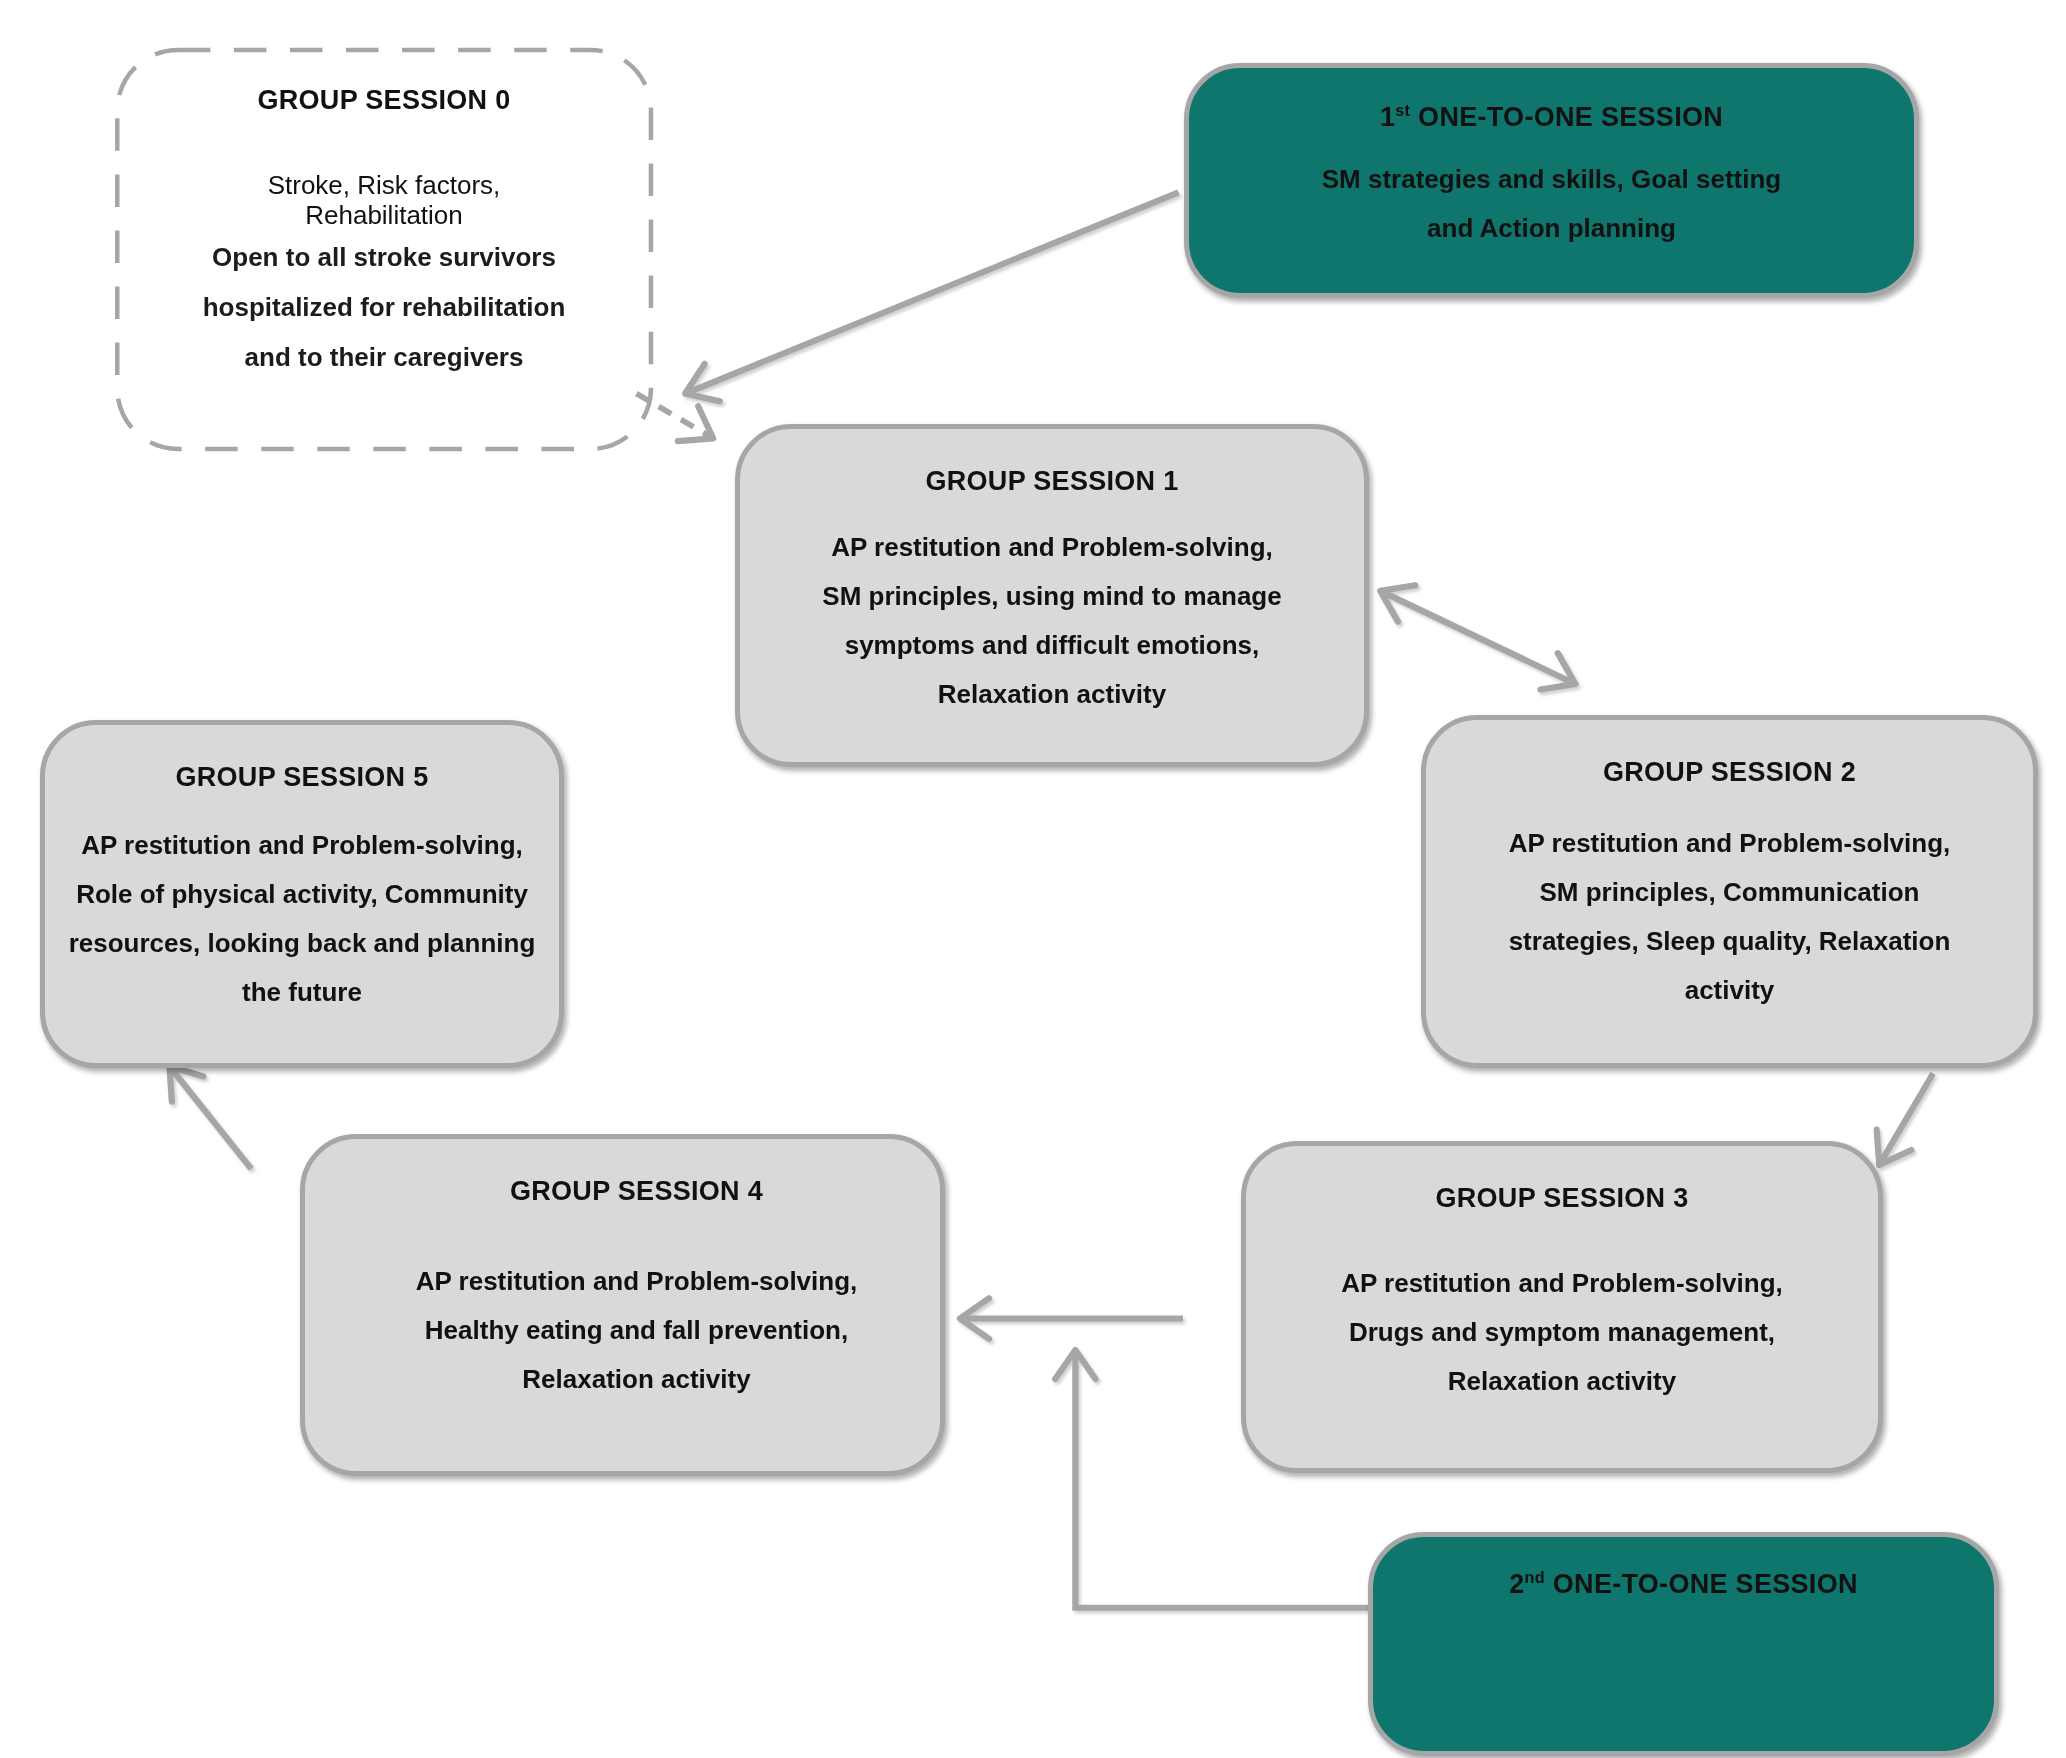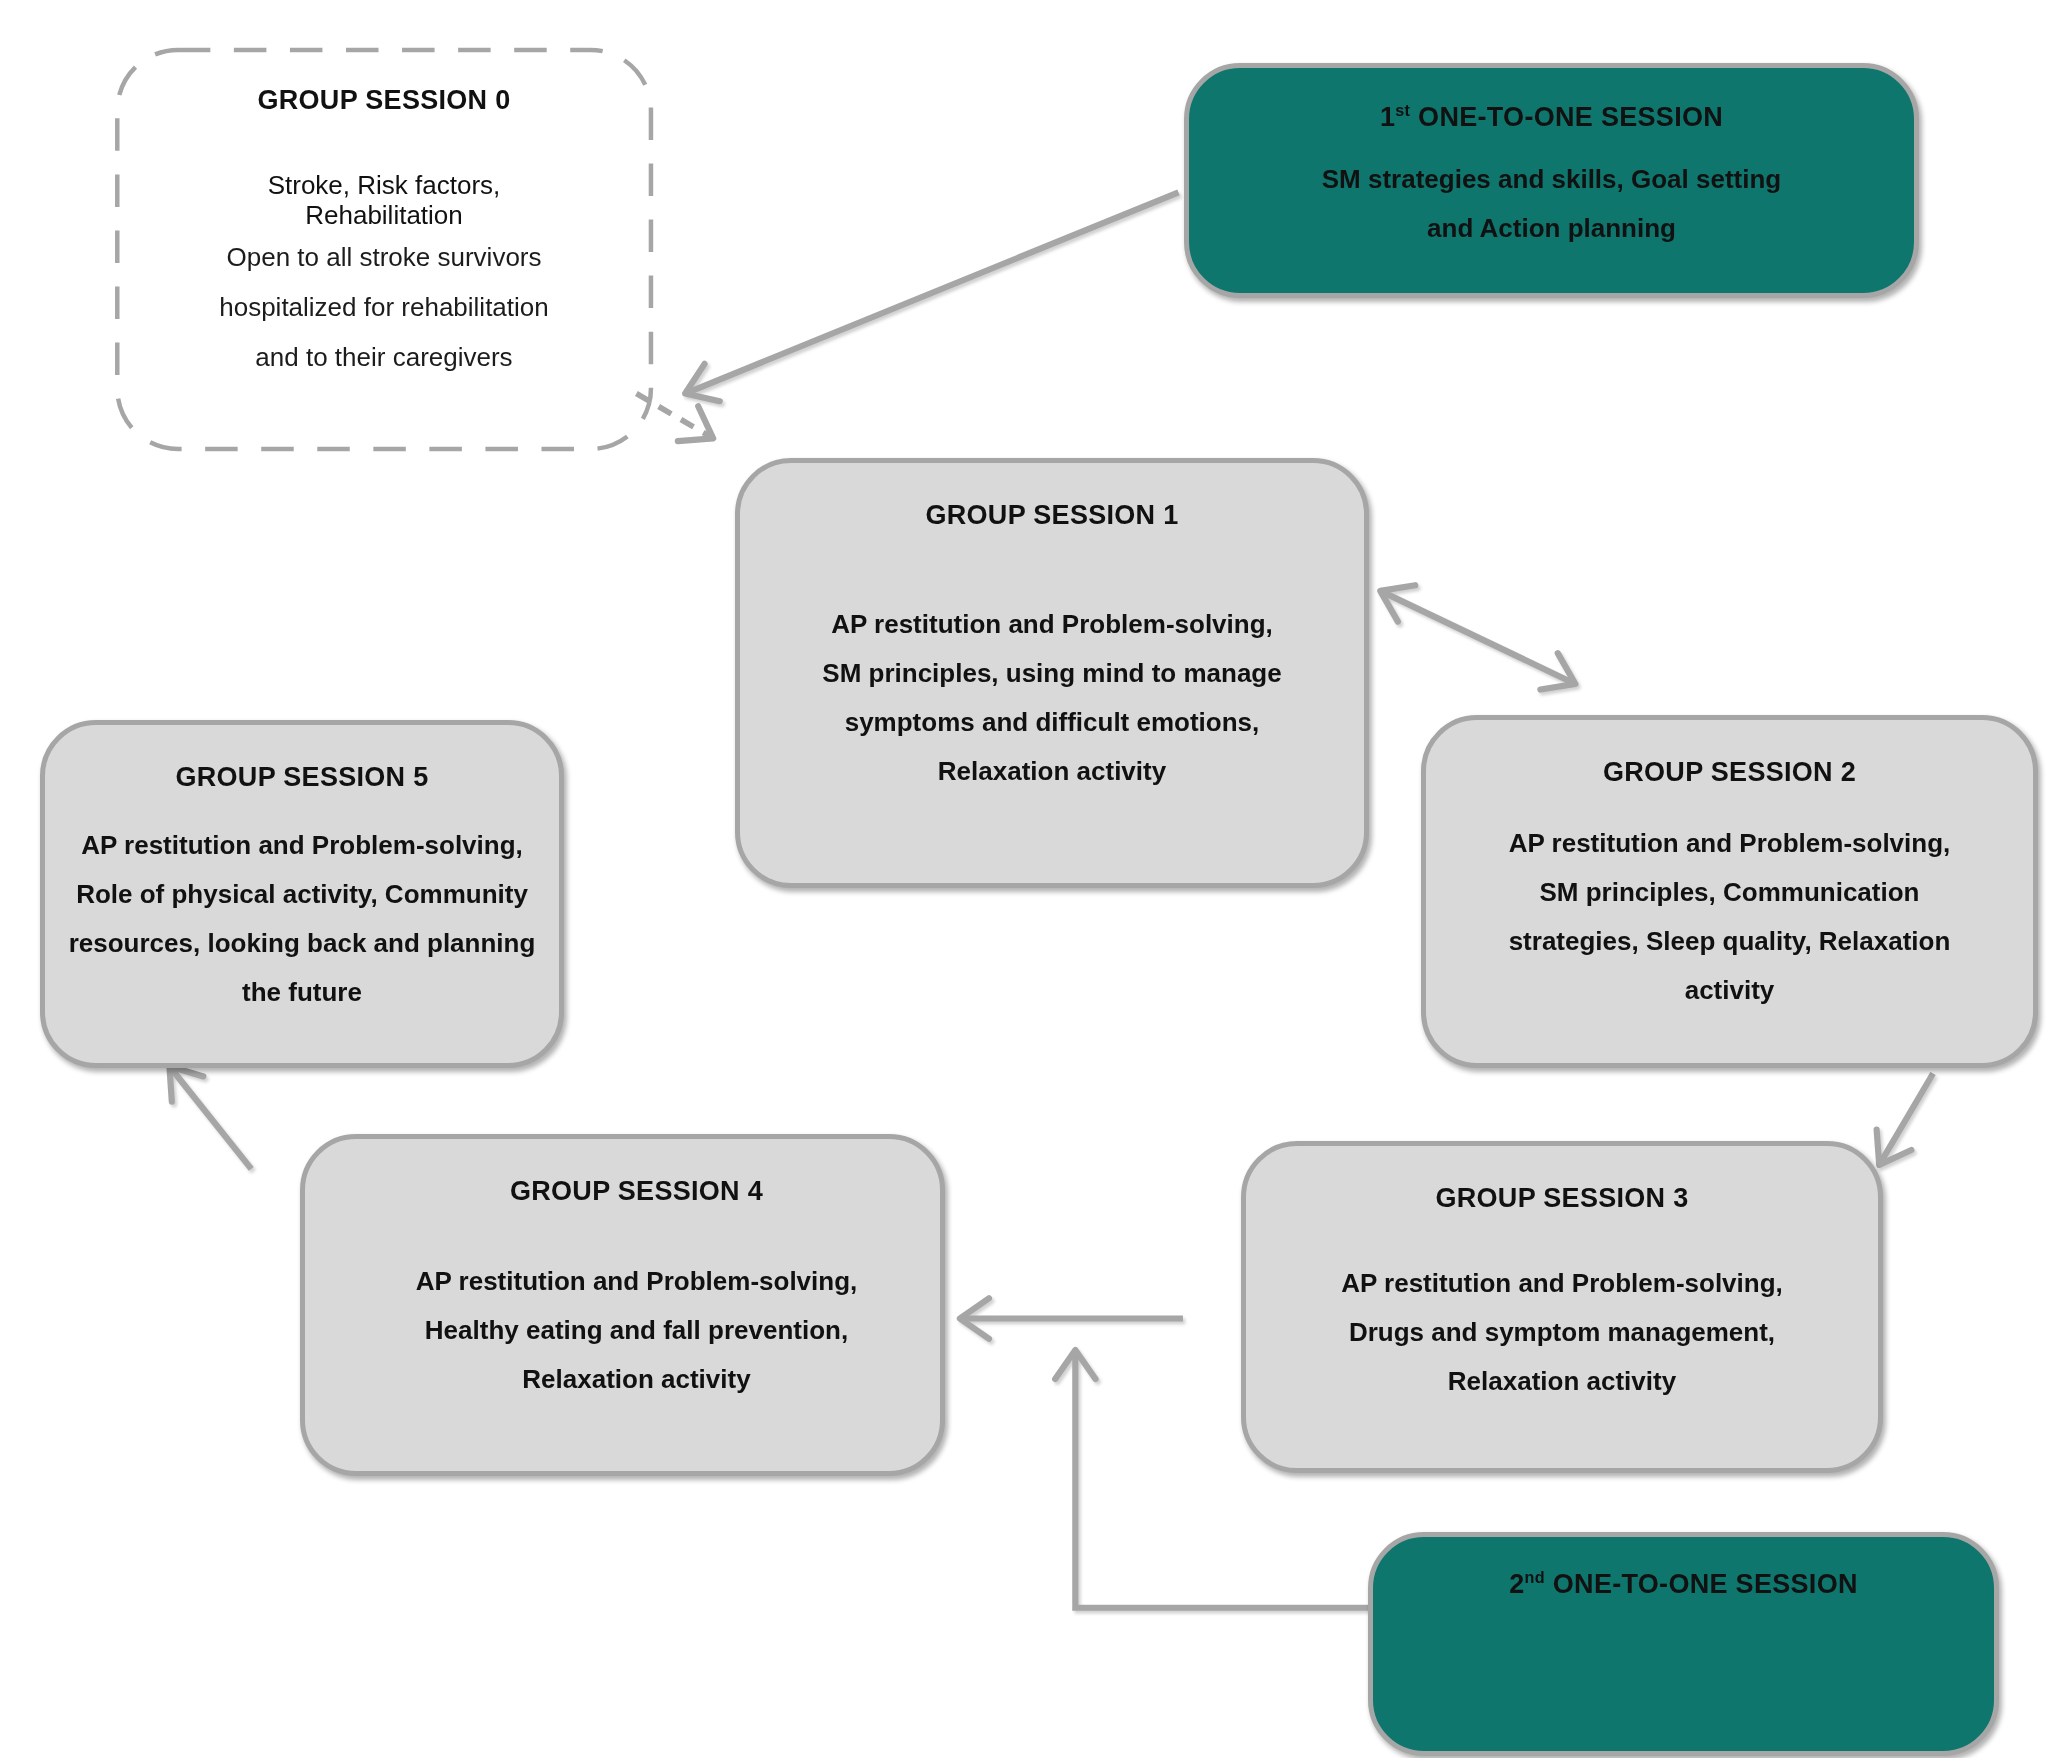--- a/index.html
+++ b/index.html
@@ -34,21 +34,21 @@
   .box-body{
     flex:1;display:flex;align-items:center;justify-content:center;
     font-weight:bold;font-size:26px;line-height:49px;
     white-space:pre-line;padding:0 22.4px 17px 22.4px;
   }
   .ghost-body-bold{
     font-weight:normal;font-size:26px;line-height:30px;
     margin-top:54px;white-space:pre-line;
   }
   .ghost-body-reg{
-    font-weight:normal;font-size:26px;line-height:50px;
+    font-weight:bold;font-size:26px;line-height:50px;
     margin-top:2.2px;white-space:pre-line;color:#1c1c1c;
   }
   .center-note{
     position:absolute;z-index:2;
     left:777px;top:883px;width:662px;
     font-size:34px;line-height:59px;color:#262626;
     text-align:center;white-space:pre-line;
   }
 </style>
 </head>
@@ -88,21 +88,21 @@
 hospitalized for rehabilitation
 and to their caregivers</div>
   </div>
 
   <div class="box box--white" style="left:1184px;top:63px;width:735px;height:235px;">
     <div class="box-title" style="margin-top:35px;"><span>1</span><sup>st</sup><span> ONE-TO-ONE SESSION</span></div>
     <div class="box-body">SM strategies and skills, Goal setting
 and Action planning</div>
   </div>
 
-  <div class="box" style="left:735px;top:458px;width:634px;height:430px;">
+  <div class="box" style="left:735px;top:424px;width:634px;height:343px;">
     <div class="box-title">GROUP SESSION 1</div>
     <div class="box-body">AP restitution and Problem-solving,
 SM principles, using mind to manage
 symptoms and difficult emotions,
 Relaxation activity</div>
   </div>
 
   <div class="box" style="left:1421px;top:715px;width:617px;height:353px;">
     <div class="box-title">GROUP SESSION 2</div>
     <div class="box-body">AP restitution and Problem-solving,

